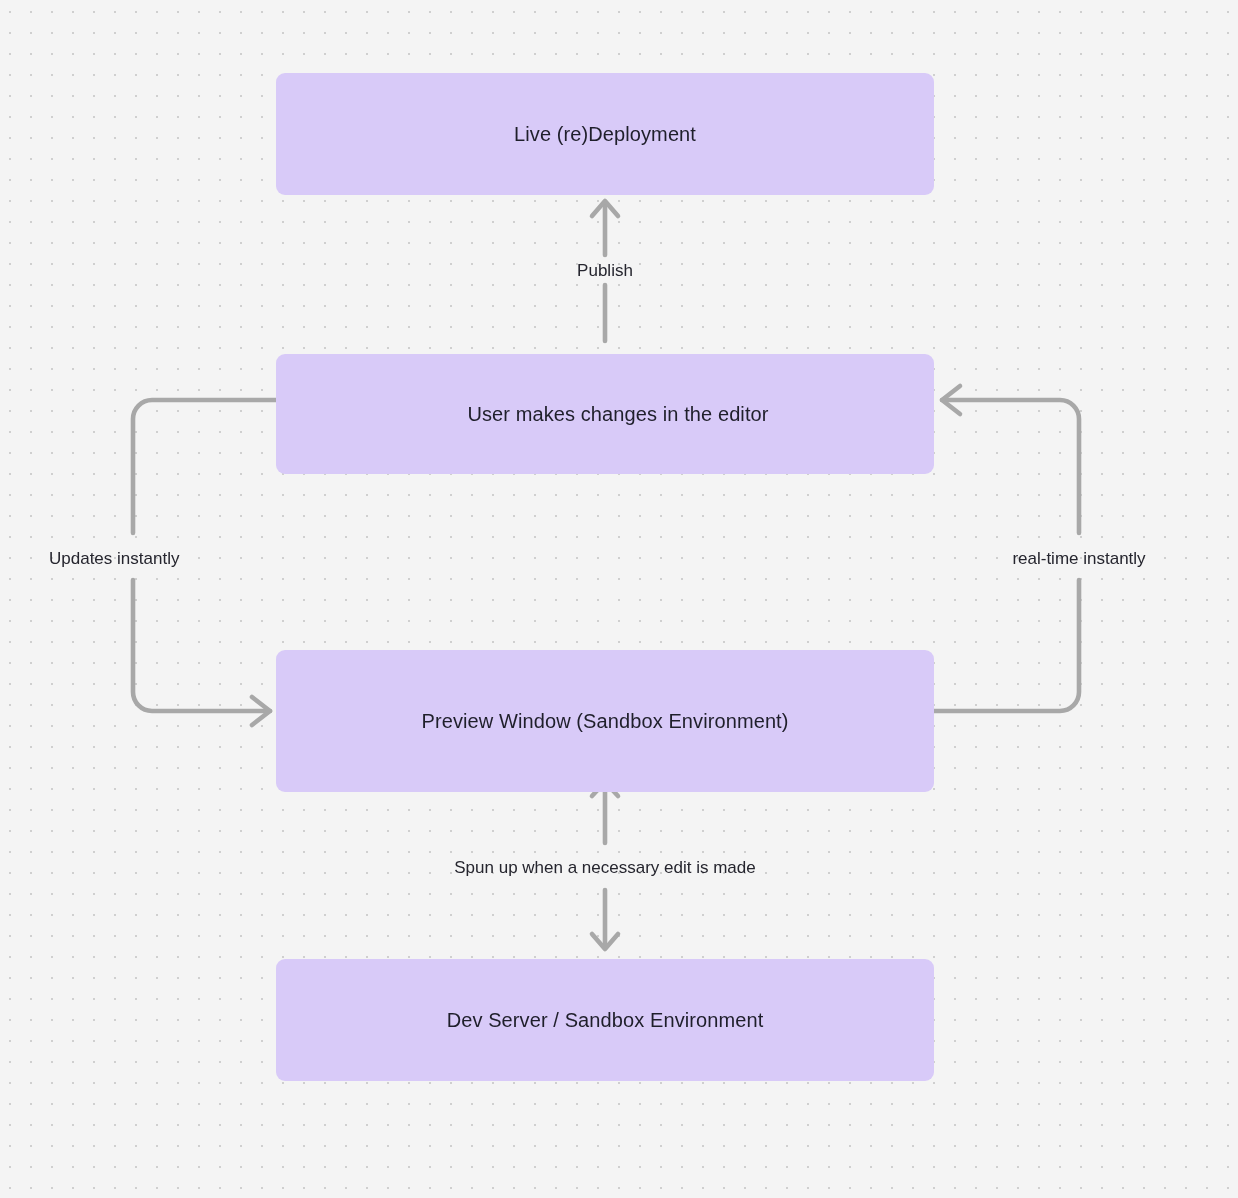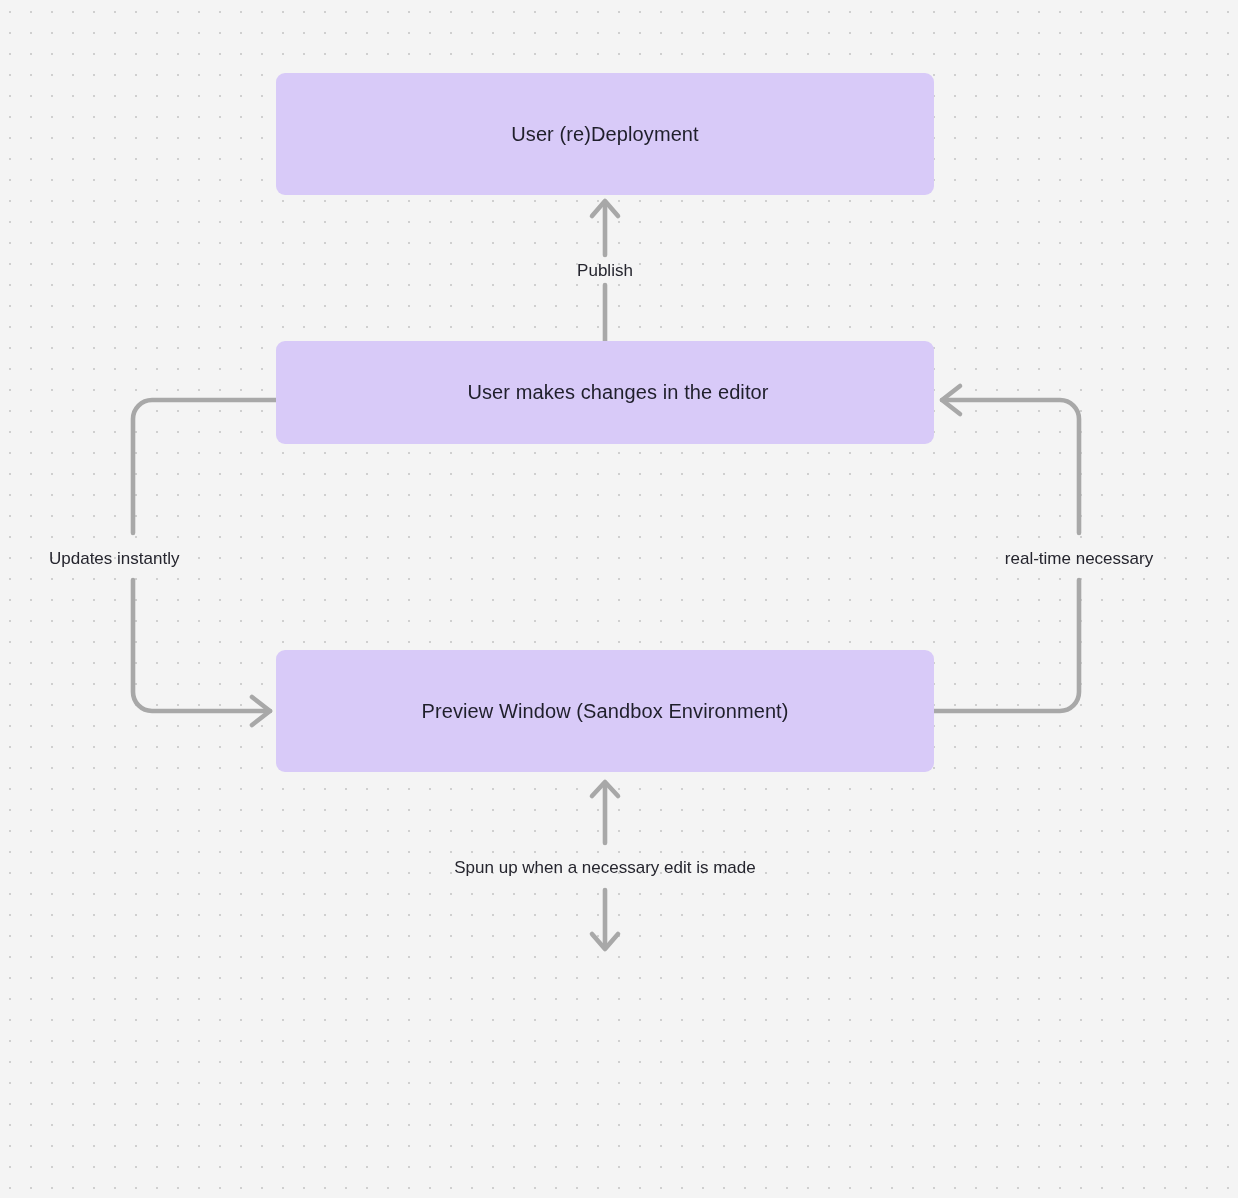--- a/index.html
+++ b/index.html
@@ -87,33 +87,36 @@
 
     <g>
       <path d="M605 843 L605 783" fill="none" stroke="#a8a8a8" stroke-width="4.6" stroke-linecap="round"></path>
       <path d="M592 796 L605 782 L618 796" fill="none" stroke="#a8a8a8" stroke-width="4.6" stroke-linecap="round" stroke-linejoin="round"></path>
       <path d="M605 890 L605 948" fill="none" stroke="#a8a8a8" stroke-width="4.6" stroke-linecap="round"></path>
       <path d="M592 934 L605 949 L618 934" fill="none" stroke="#a8a8a8" stroke-width="4.6" stroke-linecap="round" stroke-linejoin="round"></path>
     </g>
   </svg>
 
   <div class="node" style="left:276px; top:73px; width:658px; height:122px;">
-    <span>User (re)Deployment</span>
+    <span>Live (re)Deployment</span>
   </div>
 
-  <div class="node" style="left:276px; top:341px; width:658px; height:103px;padding-left:44px;">
+  <div class="node" style="left:276px; top:354px; width:658px; height:120px;padding-left:44px;">
     <span>User makes changes in the editor</span>
   </div>
 
-  <div class="node" style="left:276px; top:650px; width:658px; height:122px;">
+  <div class="node" style="left:276px; top:650px; width:658px; height:142px;">
     <span>Preview Window (Sandbox Environment)</span>
   </div>
 
+  <div class="node" style="left:276px; top:959px; width:658px; height:122px;">
+    <span>Dev Server / Sandbox Environment</span>
+  </div>
 
   <div class="edge-label center" style="left:605px; top:270px;">Publish</div>
 
   <div class="edge-label left-anchored" style="left:49px; top:558px;">Updates instantly</div>
 
-  <div class="edge-label center" style="left:1079px; top:558px;">real-time necessary</div>
+  <div class="edge-label center" style="left:1079px; top:558px;">real-time instantly</div>
 
   <div class="edge-label center" style="left:605px; top:867px;text-align:right;">Spun up when a necessary edit is made</div>
 
 </div>
 
 </body></html>

